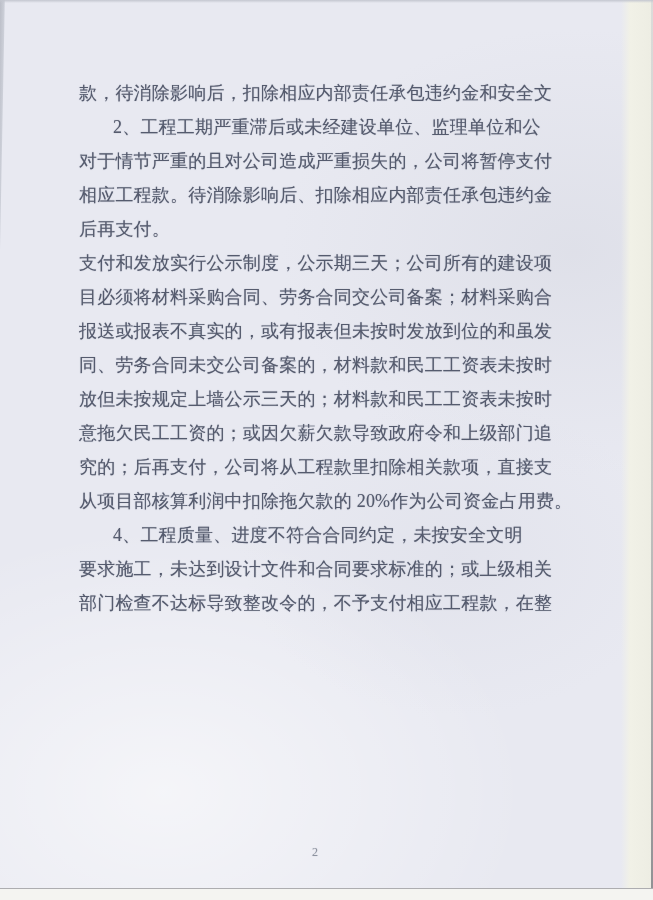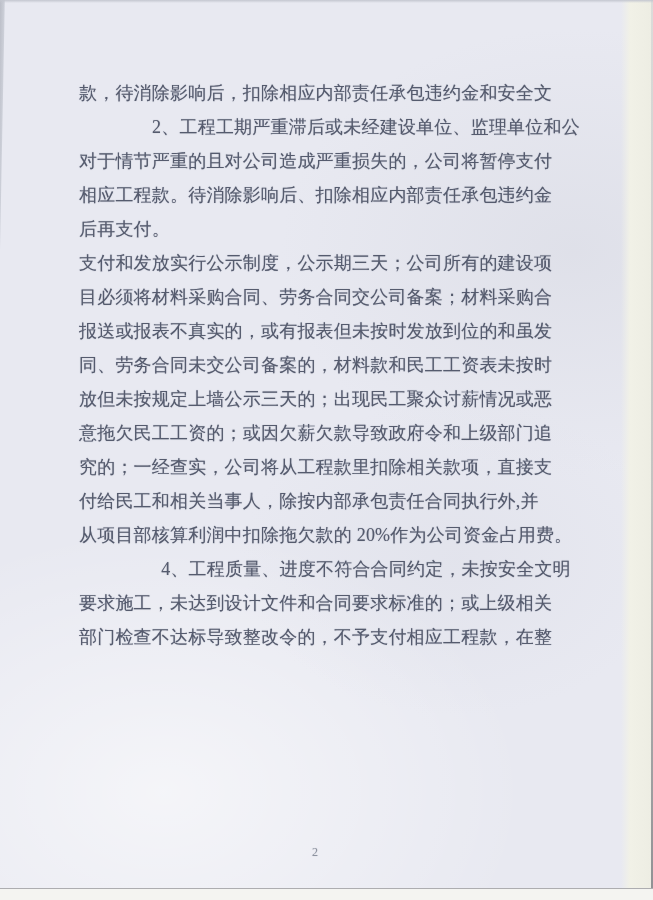--- a/index.html
+++ b/index.html
@@ -41,21 +41,21 @@
   .text-block {
     position: absolute; left: 79px; top: 76px; width: 540px;
   }
   .text-line {
     height: 34px; line-height: 34px;
     font-size: 18px; letter-spacing: 0.2px;
     color: #555b6e;
     text-shadow: 0 0 1px rgba(92,98,116,0.55);
     white-space: nowrap;
   }
-  .text-line.indent { padding-left: 34px; text-align: center; }
+  .text-line.indent { padding-left: 34px; }
   .page-number {
     position: absolute; left: 312px; top: 845px;
     font-size: 12px; color: #8d93a0;
     text-shadow: 0 0 1px rgba(141,147,160,0.5);
   }
 </style>
 </head>
 <body>
 
 <div class="page">
@@ -68,24 +68,23 @@
   <div class="text-block">
       <div class="text-line">款，待消除影响后，扣除相应内部责任承包违约金和安全文</div>
       <div class="text-line indent">2、工程工期严重滞后或未经建设单位、监理单位和公</div>
       <div class="text-line">对于情节严重的且对公司造成严重损失的，公司将暂停支付</div>
       <div class="text-line">相应工程款。待消除影响后、扣除相应内部责任承包违约金</div>
       <div class="text-line">后再支付。</div>
       <div class="text-line">支付和发放实行公示制度，公示期三天；公司所有的建设项</div>
       <div class="text-line">目必须将材料采购合同、劳务合同交公司备案；材料采购合</div>
       <div class="text-line">报送或报表不真实的，或有报表但未按时发放到位的和虽发</div>
       <div class="text-line">同、劳务合同未交公司备案的，材料款和民工工资表未按时</div>
-      <div class="text-line">放但未按规定上墙公示三天的；出现民工聚众讨薪情况或恶</div>
+      <div class="text-line">放但未按规定上墙公示三天的；材料款和民工工资表未按时</div>
       <div class="text-line">意拖欠民工工资的；或因欠薪欠款导致政府令和上级部门追</div>
-      <div class="text-line">究的；一经查实，公司将从工程款里扣除相关款项，直接支</div>
-      <div class="text-line">付给民工和相关当事人，除按内部承包责任合同执行外,并</div>
+      <div class="text-line">究的；后再支付，公司将从工程款里扣除相关款项，直接支</div>
       <div class="text-line">从项目部核算利润中扣除拖欠款的 20%作为公司资金占用费。</div>
       <div class="text-line indent">4、工程质量、进度不符合合同约定，未按安全文明</div>
       <div class="text-line">要求施工，未达到设计文件和合同要求标准的；或上级相关</div>
       <div class="text-line">部门检查不达标导致整改令的，不予支付相应工程款，在整</div>
     </div>
 
   <div class="page-number">2</div>
 </div>
 
 </body></html>

